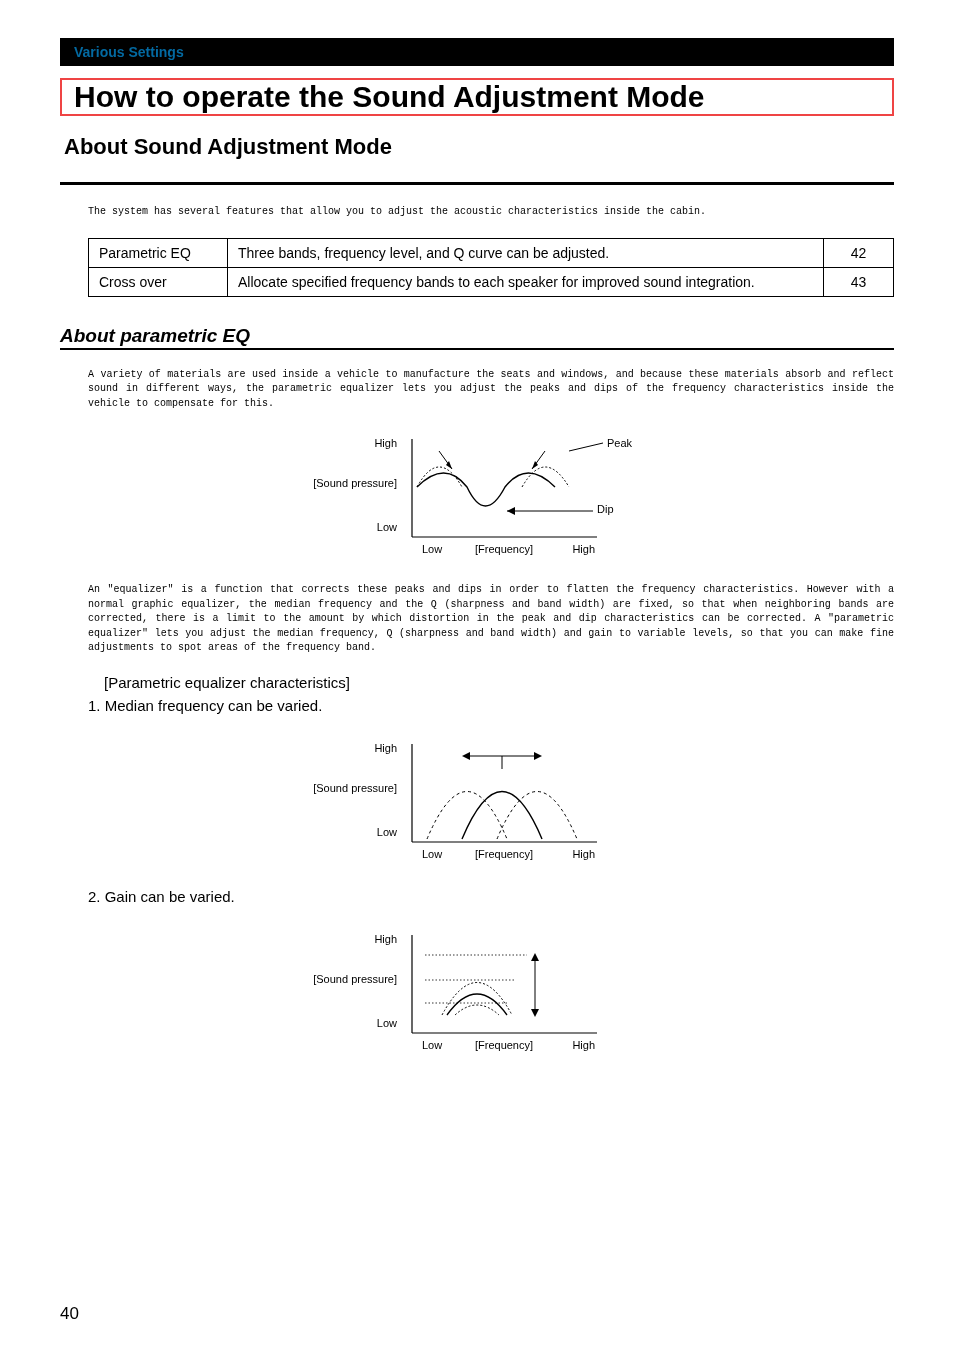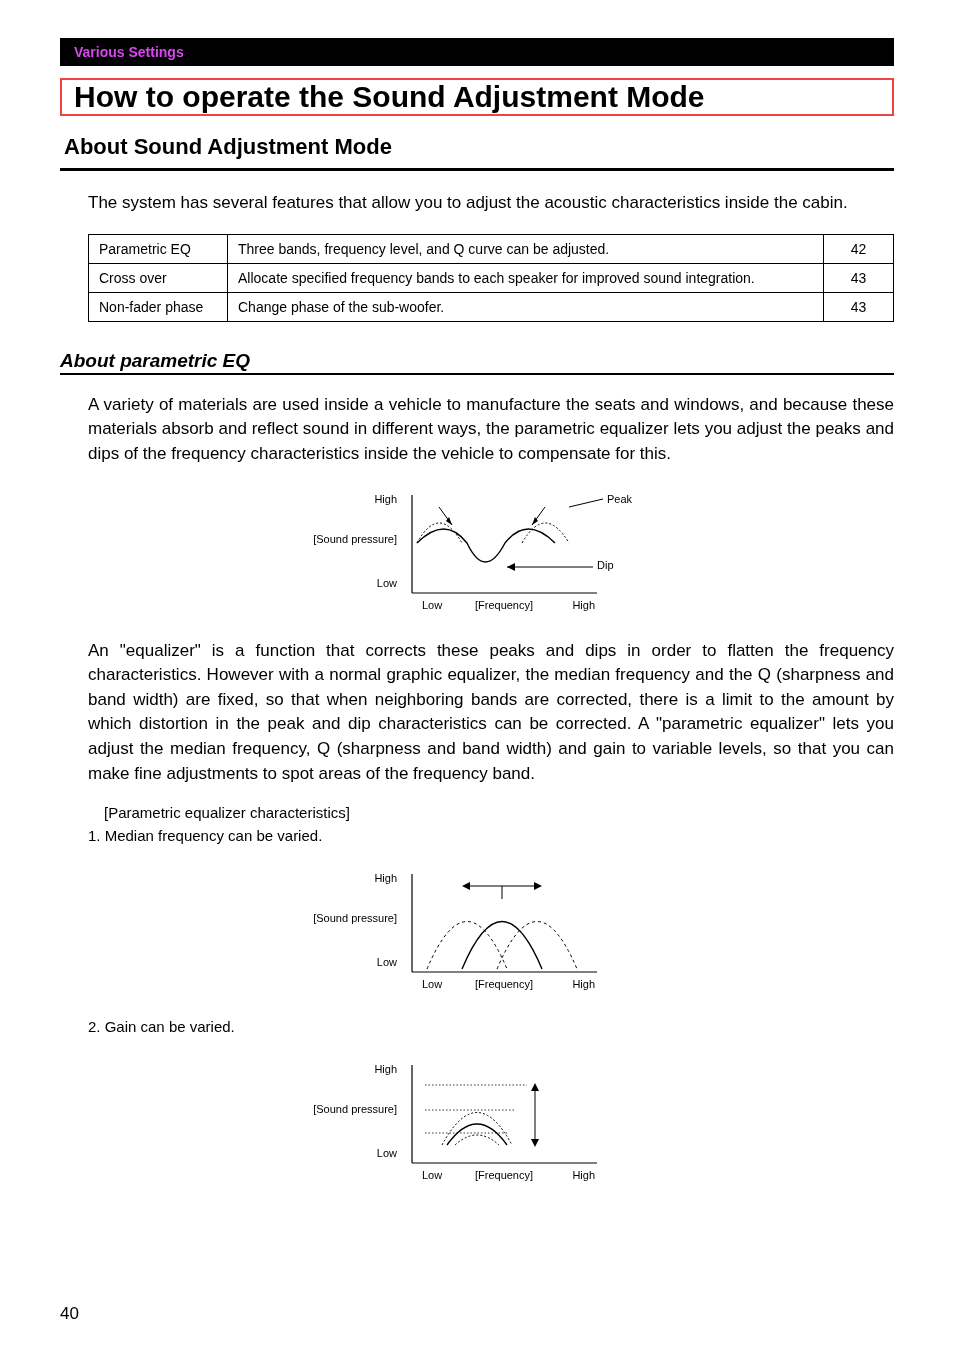--- a/index.html
+++ b/index.html
@@ -7,49 +7,50 @@
     font-family: Arial, Helvetica, sans-serif;
     width: 954px;
     height: 1352px;
     padding: 38px 60px 30px 60px;
     color: #000;
     background: #fff;
     position: relative;
   }
   .section-header {
     background: #000;
-    color: #d946ef;
+    color: #0369a1;
     font-weight: bold;
     font-size: 14px;
     padding: 6px 14px;
     margin-bottom: 12px;
   }
   .main-title-box {
     border: 2px solid #ef4444;
     padding: 0 12px;
     margin-bottom: 18px;
   }
   .main-title {
     font-size: 30px;
     font-weight: bold;
   }
   .sub-title {
     font-size: 22px;
     font-weight: bold;
     border-bottom: 3px solid #000;
-    padding-bottom: 8px;
+    padding-bottom: 22px;
     margin-bottom: 20px;
     padding-left: 4px;
   }
   .body-text {
-    font-size: 17px;
+    font-size: 10px;
     margin-left: 28px;
     margin-bottom: 18px;
     text-align: justify;
     line-height: 1.45;
+    font-family: Liberation Mono, monospace;
   }
   table.ft {
     width: calc(100% - 28px);
     margin-left: 28px;
     border-collapse: collapse;
     font-size: 14px;
     margin-bottom: 28px;
   }
   table.ft th, table.ft td {
     border: 1px solid #000;
@@ -106,25 +107,20 @@
   <tr>
     <td class="item">Parametric EQ</td>
     <td>Three bands, frequency level, and Q curve can be adjusted.</td>
     <td class="page">42</td>
   </tr>
   <tr>
     <td class="item">Cross over</td>
     <td>Allocate specified frequency bands to each speaker for improved sound integration.</td>
     <td class="page">43</td>
   </tr>
-  <tr>
-    <td class="item">Non-fader phase</td>
-    <td>Change phase of the sub-woofer.</td>
-    <td class="page">43</td>
-  </tr>
 </tbody>
   </table>
 
 <div class="subsub-title">About parametric EQ</div>
 
 <p class="body-text">A variety of materials are used inside a vehicle to manufacture the seats and windows, and because these materials absorb and reflect sound in different ways, the parametric equalizer lets you adjust the peaks and dips of the frequency characteristics inside the vehicle to compensate for this.</p>
 
 <div class="diagram">
   <svg width="360" height="130" viewBox="0 0 360 130">
 

